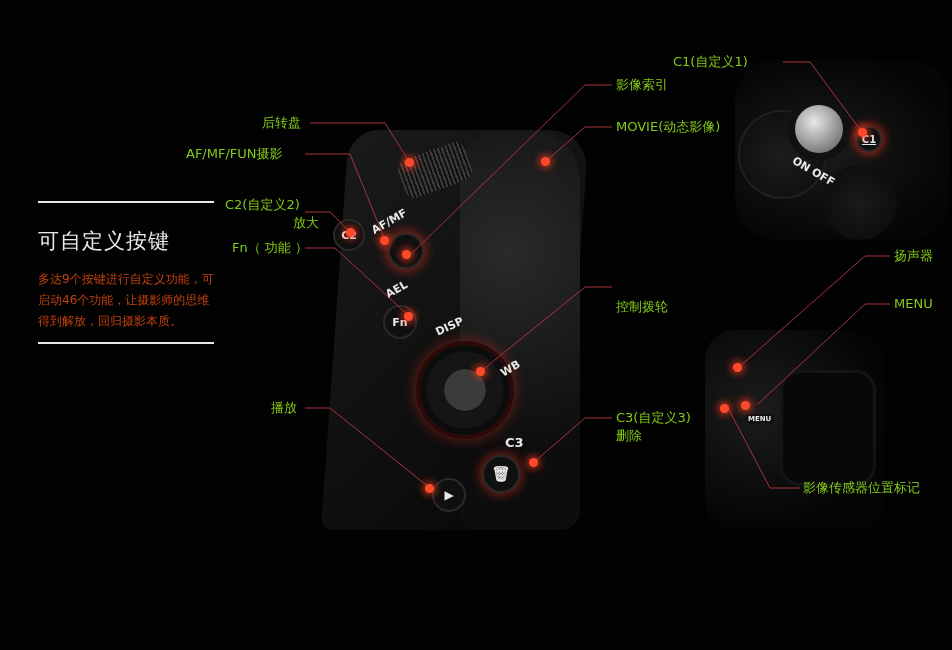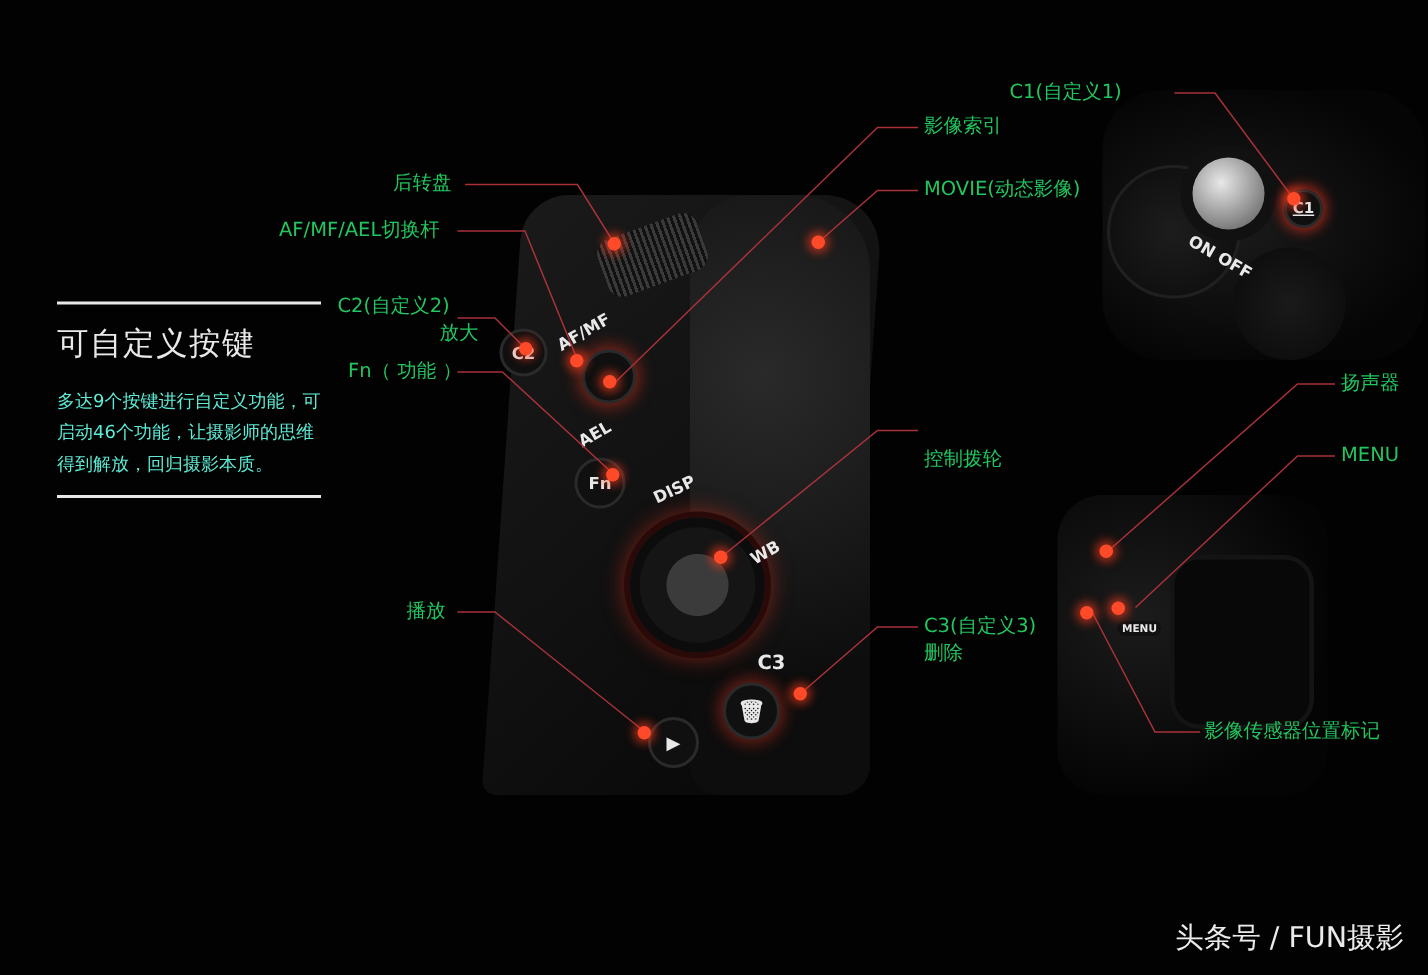--- a/index.html
+++ b/index.html
@@ -2,25 +2,25 @@
 <html><head>
 <meta charset="utf-8">
 <style>
   html, body { margin:0; padding:0; background:#000; }
   body { width:952px; height:650px; position:relative; overflow:hidden;
          font-family:"DejaVu Sans", sans-serif; color:#fff; }
   .stage { position:absolute; inset:0; background:#020202; }
   
   .intro { position:absolute; left:38px; top:201px; width:176px; }
   .rule { height:2px; background:#e8e8e8; width:176px; }
-  .intro-title { margin-top:12px; font-size:21px; color:#e9e9e9; letter-spacing:1px; }
-  .intro-text { margin-top:14px; font-size:12px; line-height:21px; color:#5eead4; }
+  .intro-title { margin-top:24px; font-size:21px; color:#e9e9e9; letter-spacing:1px; }
+  .intro-text { margin-top:14px; font-size:12px; line-height:21px; color:#c2410c; }
   .intro .rule.bottom { margin-top:10px; }
   
-  .lbl { position:absolute; font-size:13px; color:#22c55e; white-space:nowrap; line-height:16px; }
+  .lbl { position:absolute; font-size:13px; color:#84cc16; white-space:nowrap; line-height:16px; }
   .lbl.r { text-align:right; }
   svg.lines { position:absolute; left:0; top:0; }
   .dot { position:absolute; width:9px; height:9px; border-radius:50%;
          background:#ff4a2a; box-shadow:0 0 6px 3px rgba(255,60,30,.55); }
   
   .cam-body { position:absolute; left:335px; top:130px; width:240px; height:400px;
     background:linear-gradient(135deg,#1a1a1a 0%,#121212 45%,#070707 100%);
     border-radius:30px 40px 10px 10px; transform:skewX(-4deg); }
   .grip { position:absolute; left:460px; top:130px; width:120px; height:400px;
     background:radial-gradient(circle at 40% 30%,#2a2a2a,#0d0d0d 70%);
@@ -111,29 +111,28 @@
   <div class="dot" style="left:404px;top:312px;"></div>
   <div class="dot" style="left:476px;top:367px;"></div>
   <div class="dot" style="left:425px;top:484px;"></div>
   <div class="dot" style="left:529px;top:458px;"></div>
   <div class="dot" style="left:858px;top:128px;"></div>
   <div class="dot" style="left:733px;top:363px;"></div>
   <div class="dot" style="left:741px;top:401px;"></div>
   <div class="dot" style="left:720px;top:404px;"></div>
 
   <div class="lbl r" style="left:262px;top:115px;">后转盘</div>
-  <div class="lbl r" style="left:186px;top:146px;">AF/MF/AEL切换杆</div>
+  <div class="lbl r" style="left:186px;top:146px;">AF/MF/FUN摄影</div>
   <div class="lbl r" style="left:225px;top:197px;">C2(自定义2)</div>
   <div class="lbl r" style="left:273px;top:215px;margin-left:20px;">放大</div>
   <div class="lbl r" style="left:232px;top:240px;text-align:right;">Fn（ 功能 ）</div>
   <div class="lbl" style="left:616px;top:77px;">影像索引</div>
   <div class="lbl" style="left:616px;top:119px;">MOVIE(动态影像)</div>
   <div class="lbl" style="left:673px;top:54px;">C1(自定义1)</div>
   <div class="lbl" style="left:616px;top:279px;margin-top:20px;">控制拨轮</div>
   <div class="lbl r" style="left:271px;top:400px;">播放</div>
   <div class="lbl" style="left:616px;top:410px;">C3(自定义3)</div>
   <div class="lbl" style="left:616px;top:428px;">删除</div>
   <div class="lbl" style="left:894px;top:248px;">扬声器</div>
   <div class="lbl" style="left:894px;top:296px;">MENU</div>
   <div class="lbl" style="left:803px;top:480px;">影像传感器位置标记</div>
 
-  <div class="watermark">头条号 / FUN摄影</div>
 </div>
 
 </body></html>

